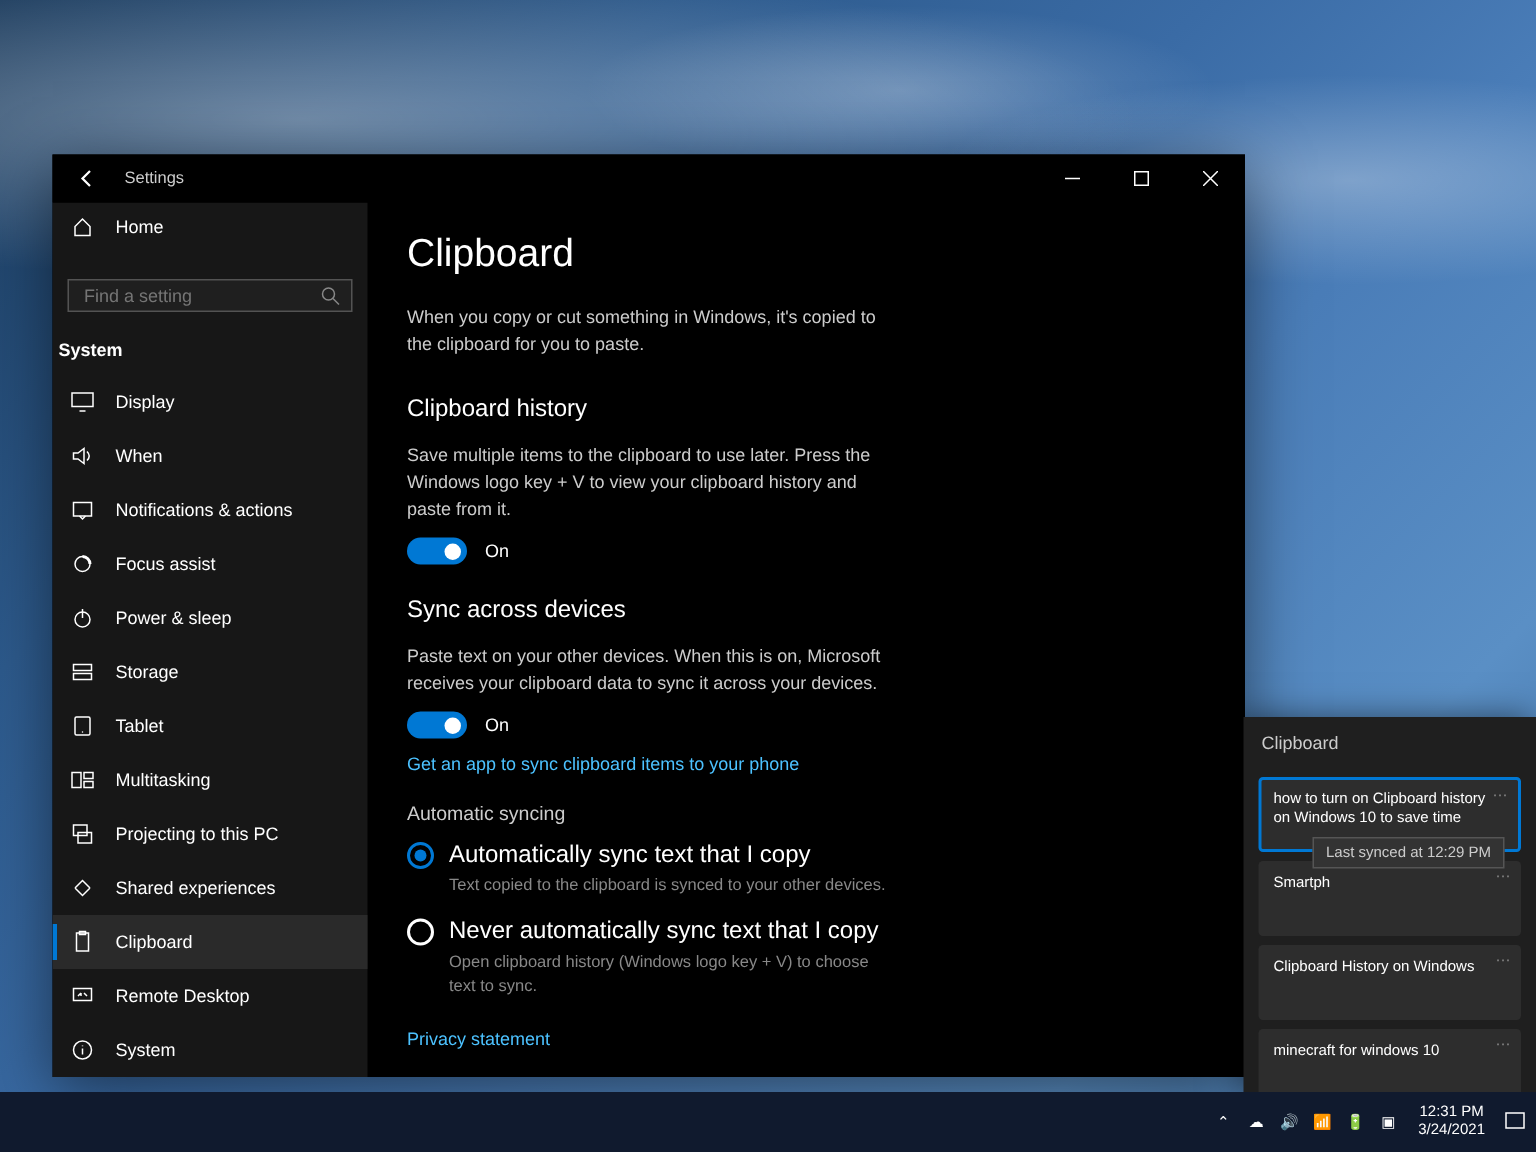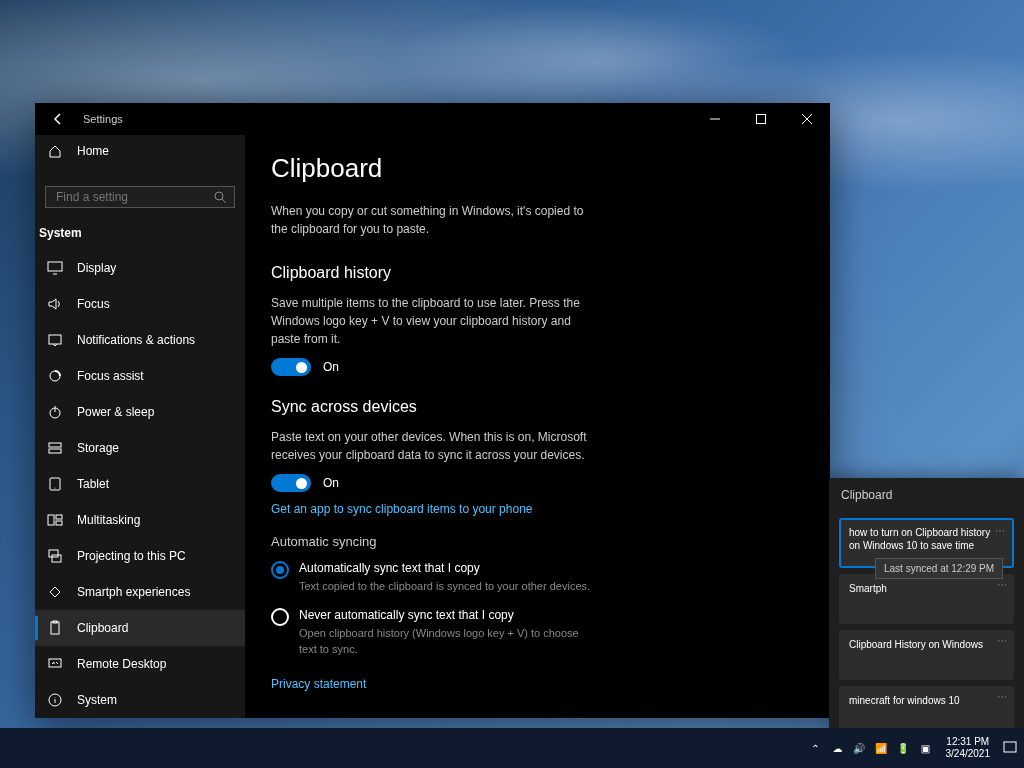--- a/index.html
+++ b/index.html
@@ -31,21 +31,21 @@
 .toggle{width:40px;height:18px;border-radius:10px;background:#0078d4;position:relative;cursor:pointer;margin-right:12px}
 .toggle::after{content:"";position:absolute;width:11px;height:11px;border-radius:50%;background:#fff;top:3.5px;right:4px}
 .toggle-label{font-size:12px}
 .link{color:#4cc2ff;font-size:12px;cursor:pointer;margin-bottom:18px;display:inline-block}
 .sub-label{font-size:13px;color:#ccc;margin-bottom:12px}
 .radio-opt{display:flex;align-items:flex-start;margin-bottom:14px;cursor:pointer}
 .radio{width:18px;height:18px;border-radius:50%;border:2px solid #fff;margin-right:10px;flex-shrink:0;position:relative;box-sizing:border-box}
 .radio.checked{border-color:#0078d4}
 .radio.checked::after{content:"";position:absolute;width:8px;height:8px;border-radius:50%;background:#0078d4;top:3px;left:3px}
 .radio-body{flex:1}
-.radio-label{font-size:12px;color:#fff;margin-bottom:4px}
+.radio-label{font-size:16px;color:#fff;margin-bottom:4px}
 .radio-desc{font-size:11px;color:#888;max-width:300px;line-height:1.4}
 .clipboard-panel{position:absolute;right:0;top:478px;width:195px;height:250px;background:#1f1f1f;box-shadow:-4px 0 20px rgba(0,0,0,.5)}
 .cp-header{padding:10px 12px;font-size:12px;color:#ccc}
 .cp-item{margin:6px 10px;background:#2d2d2d;border-radius:3px;padding:8px 10px;position:relative;min-height:34px;font-size:10px;line-height:1.3}
 .cp-item.sel{border:2px solid #0078d4;padding:6px 8px}
 .cp-item .dots{position:absolute;top:4px;right:6px;color:#888;letter-spacing:1px;font-size:10px}
 .tooltip{position:absolute;background:#333;border:1px solid #555;padding:4px 8px;font-size:10px;color:#ccc;white-space:nowrap}
 .taskbar{position:absolute;bottom:0;left:0;right:0;height:40px;background:#101a2e;display:flex;align-items:center;justify-content:flex-end;padding:0 6px}
 .tray{display:flex;align-items:center;gap:6px;color:#fff;font-size:10px}
 .tray-ico{width:16px;height:16px;display:flex;align-items:center;justify-content:center}
@@ -112,21 +112,21 @@
               </span>
               <span>Display</span>
             </div>
             <div class="nav-item">
               <span class="nav-ico">
                 <svg width="16" height="16" viewBox="0 0 16 16">
                   <path d="M2 6 H5 L9 3 V13 L5 10 H2 Z" stroke="#fff" fill="none"></path>
                   <path d="M11 5 Q14 8 11 11" stroke="#fff" fill="none"></path>
                 </svg>
               </span>
-              <span>Focus</span>
+              <span>When</span>
             </div>
             <div class="nav-item">
               <span class="nav-ico">
                 <svg width="16" height="16" viewBox="0 0 16 16">
                   <rect x="2" y="3" width="12" height="9" stroke="#fff" fill="none"></rect>
                   <path d="M6 12 L8 14 L10 12" stroke="#fff" fill="none"></path>
                 </svg>
               </span>
               <span>Notifications &amp; actions</span>
             </div>
@@ -184,21 +184,21 @@
                 </svg>
               </span>
               <span>Projecting to this PC</span>
             </div>
             <div class="nav-item">
               <span class="nav-ico">
                 <svg width="16" height="16" viewBox="0 0 16 16">
                   <path d="M3 8 L8 3 L13 8 M3 8 L8 13 L13 8" stroke="#fff" fill="none"></path>
                 </svg>
               </span>
-              <span>Smartph experiences</span>
+              <span>Shared experiences</span>
             </div>
             <div class="nav-item selected">
               <span class="nav-ico">
                 <svg width="16" height="16" viewBox="0 0 16 16">
                   <rect x="4" y="2" width="8" height="12" stroke="#fff" fill="none"></rect>
                   <rect x="6" y="1" width="4" height="2" stroke="#fff" fill="none"></rect>
                 </svg>
               </span>
               <span>Clipboard</span>
             </div>

